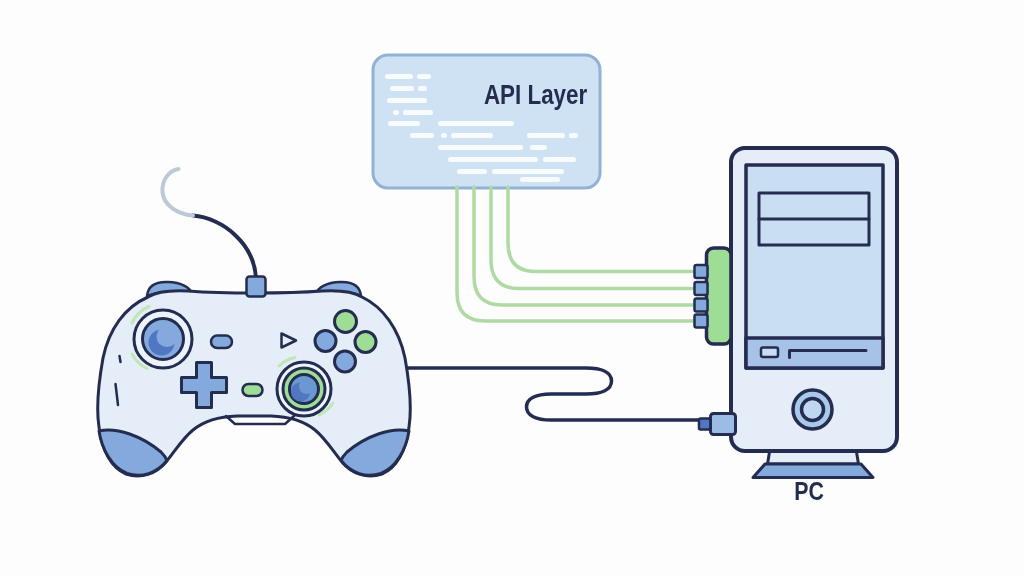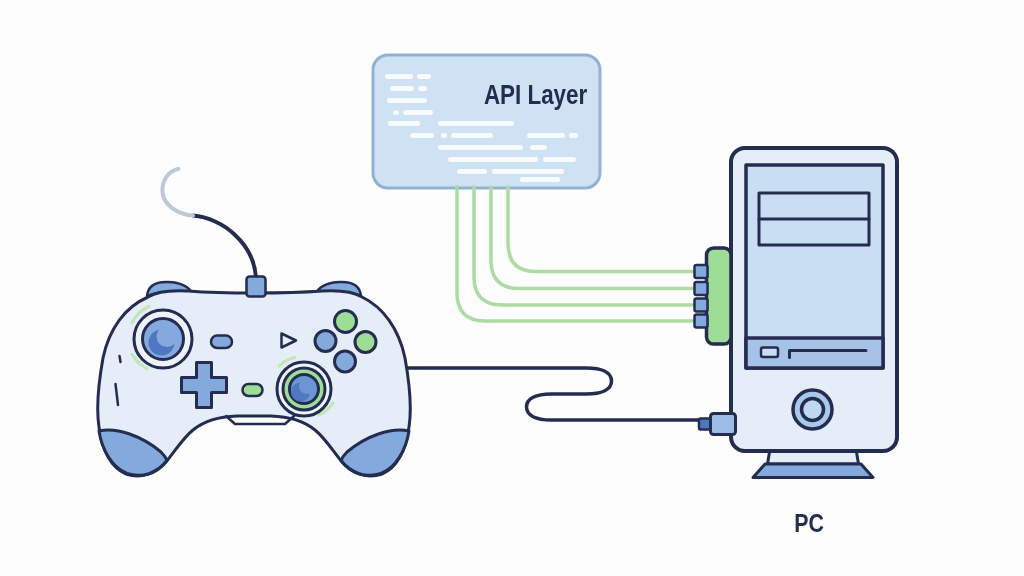--- a/index.html
+++ b/index.html
@@ -26,21 +26,21 @@
   .st-green{stroke:var(--green-line);fill:none;stroke-linecap:round;}
   .st-soft {stroke:var(--green-soft);fill:none;stroke-linecap:round;}
   .st-curl {stroke:var(--curl-gray);fill:none;stroke-linecap:round;}
   .f-dash  {fill:var(--dash-white);opacity:.85;}
   .nofill  {fill:none;}
 
   .label{position:absolute;color:var(--ink);font-weight:bold;white-space:nowrap;}
   .squeeze{display:inline-block;transform:scaleX(0.78);transform-origin:center;}
   .api-label{left:373px;top:79px;width:227px;text-align:right;font-size:28px;}
   .api-label .squeeze{transform:scaleX(0.8);}
-  .pc-label{left:809px;top:476px;transform:translateX(-50%);font-size:26px;margin-top:32px;}
+  .pc-label{left:809px;top:476px;transform:translateX(-50%);font-size:26px;}
   .pc-label .squeeze{transform:scaleX(0.82);}
   .caption{left:531px;top:502px;transform:translateX(-50%);font-size:33px;letter-spacing:1px;}
   .caption .squeeze{transform:scaleX(0.75);}
 </style>
 </head>
 <body>
 
 <div class="stage">
   <svg width="1024" height="576" viewBox="0 0 1024 576">
 

